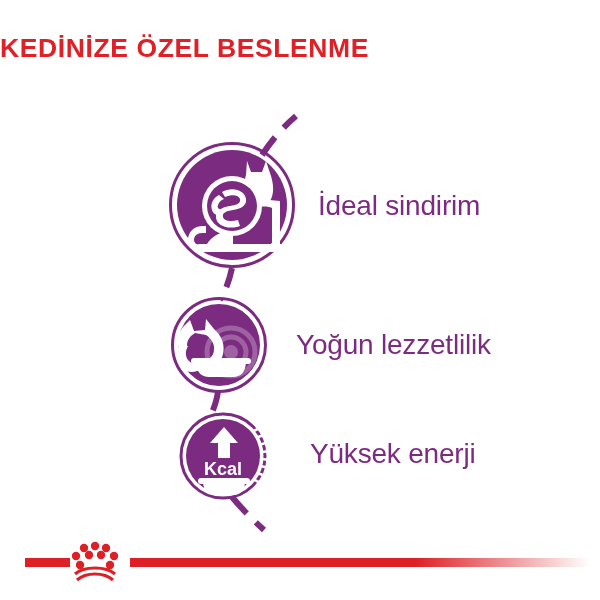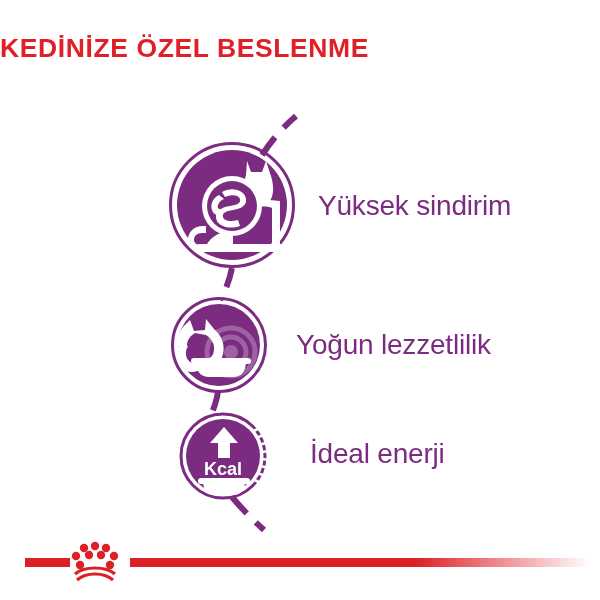--- a/index.html
+++ b/index.html
@@ -274,25 +274,25 @@
                  L 247 478
                  C 249 478 250 479 250 481
                  C 250 483 249 484 247 484
                  L 201 484
                  C 199 484 198 483 198 481
                  C 198 479 199 478 201 478 Z"></path>
       </g>
     </g>
   </svg>
 
-  <div class="feature-label label-1">Yüksek sindirim</div>
+  <div class="feature-label label-1">İdeal sindirim</div>
 
   <div class="feature-label label-2">Yoğun lezzetlilik</div>
 
-  <div class="feature-label label-3">İdeal enerji</div>
+  <div class="feature-label label-3">Yüksek enerji</div>
 
   <div class="footer">
     <div class="bar-left"></div>
     <div class="bar-right"></div>
 
     <svg class="crown" viewBox="0 0 66 42">
 
       <circle cx="22" cy="8" r="4.2" fill="#DD2026"></circle>
       <circle cx="33" cy="6" r="4.2" fill="#DD2026"></circle>
       <circle cx="44" cy="8" r="4.2" fill="#DD2026"></circle>

